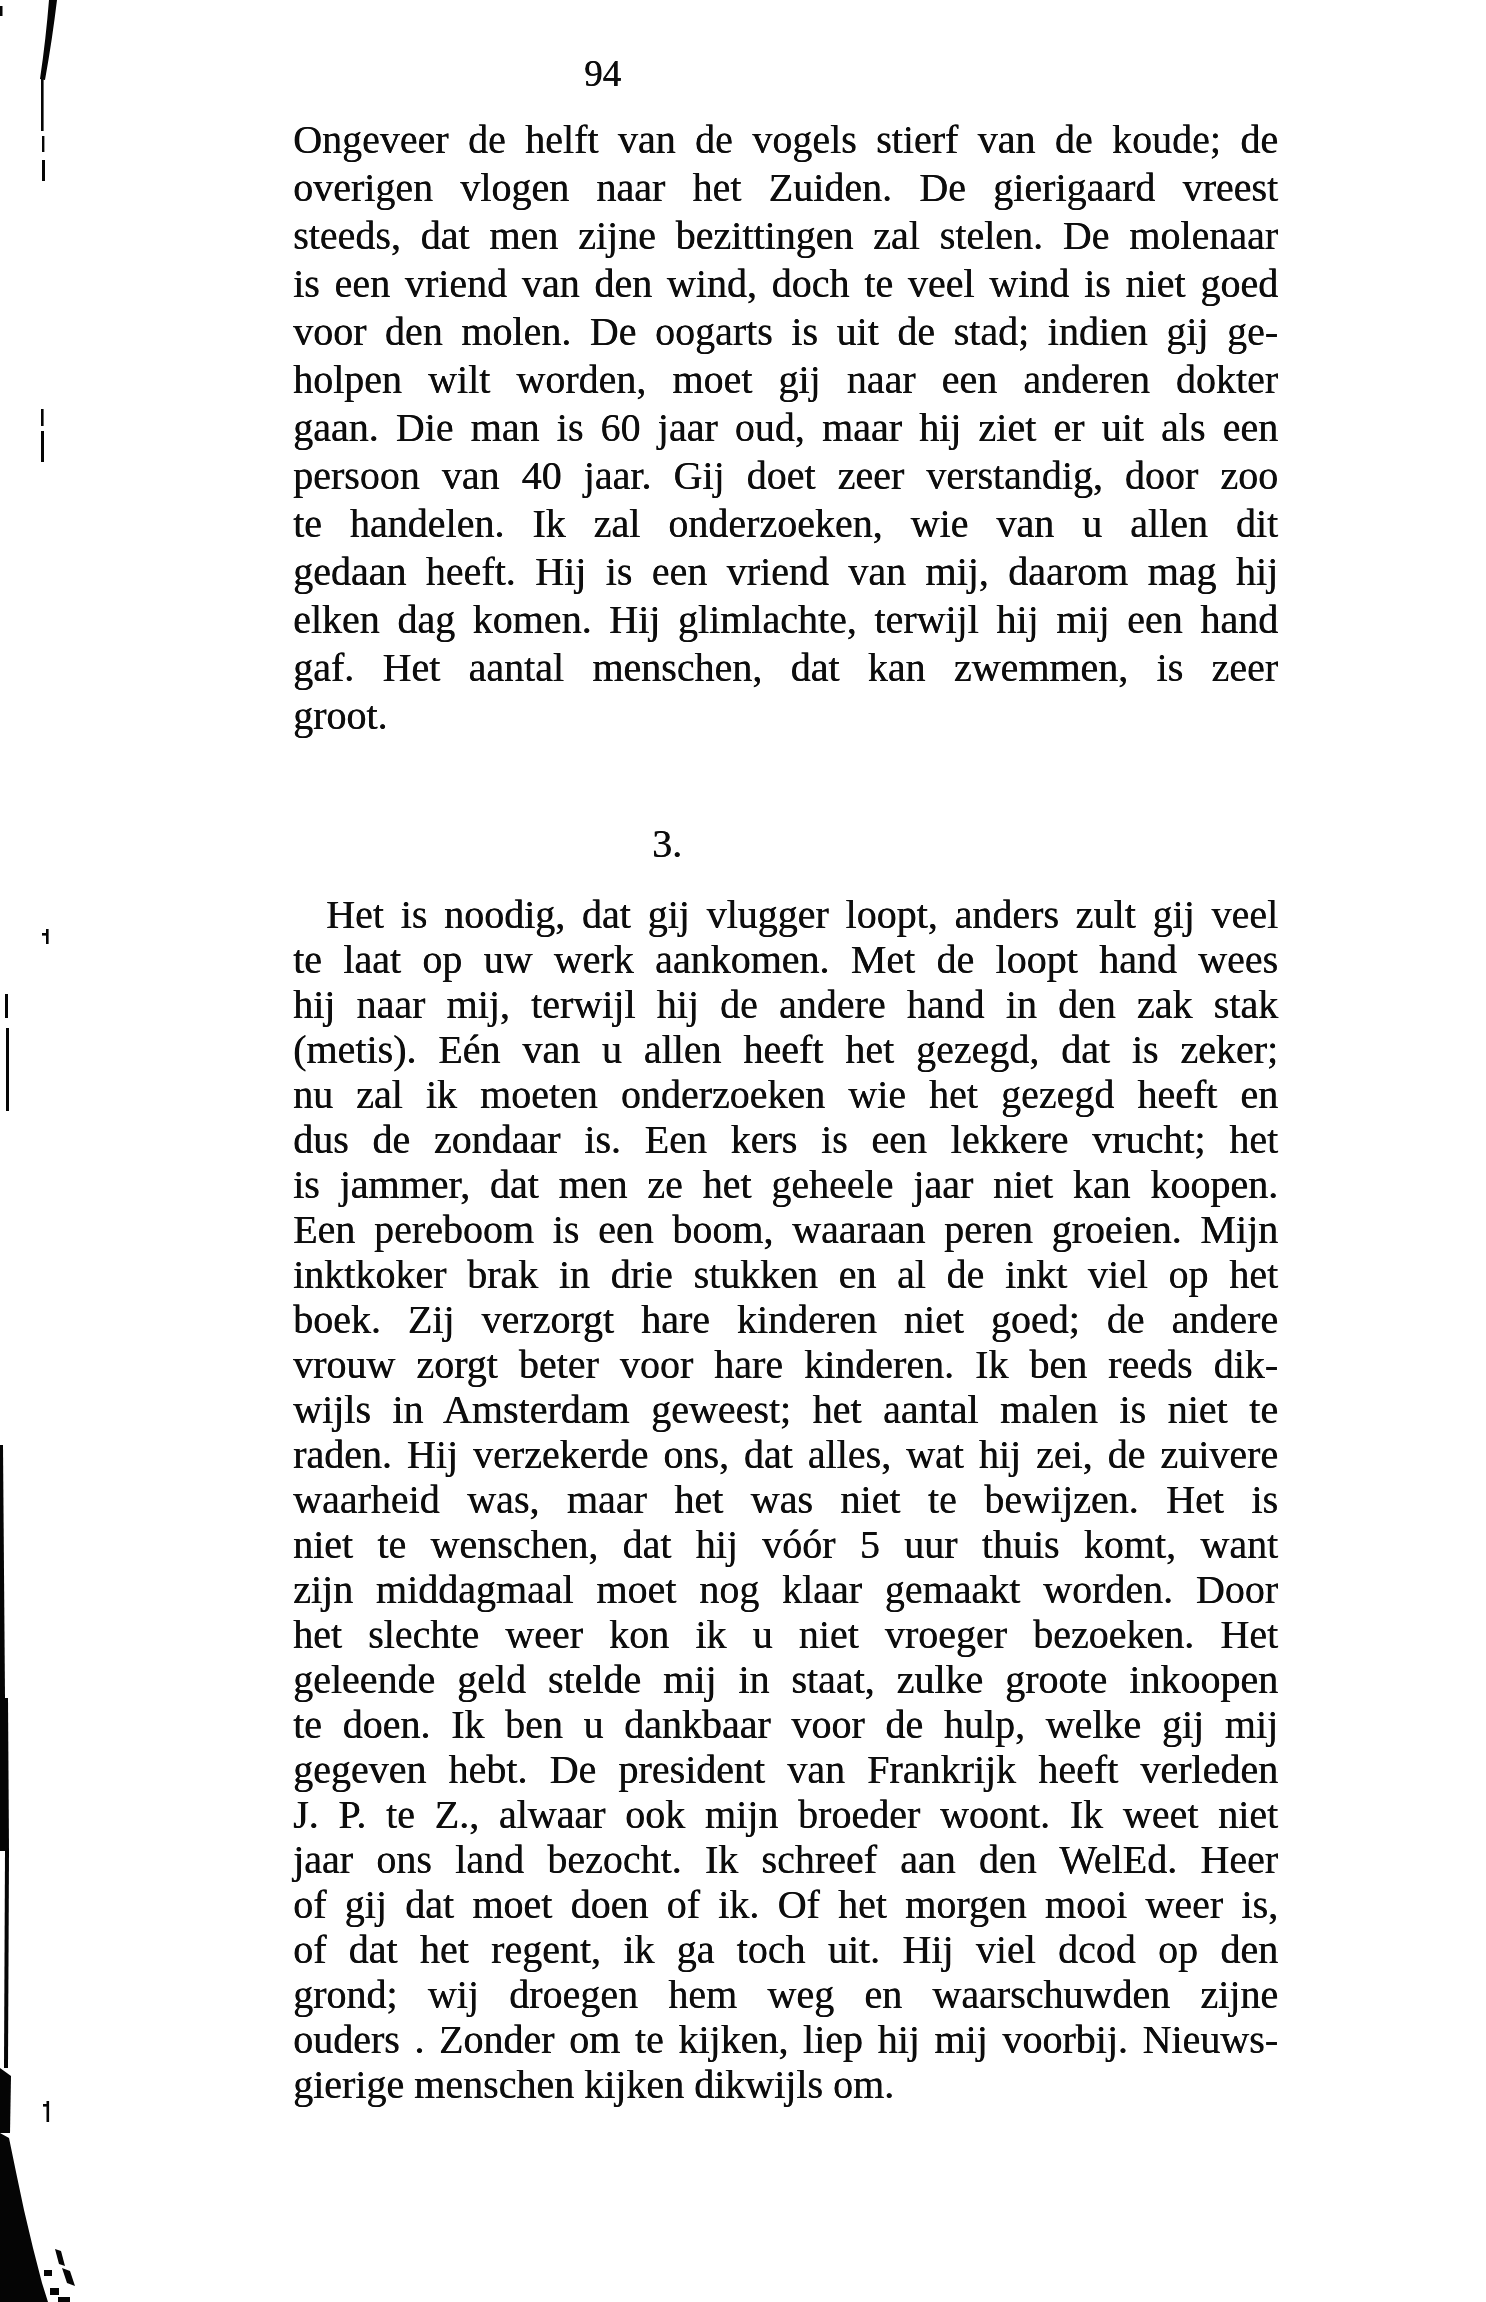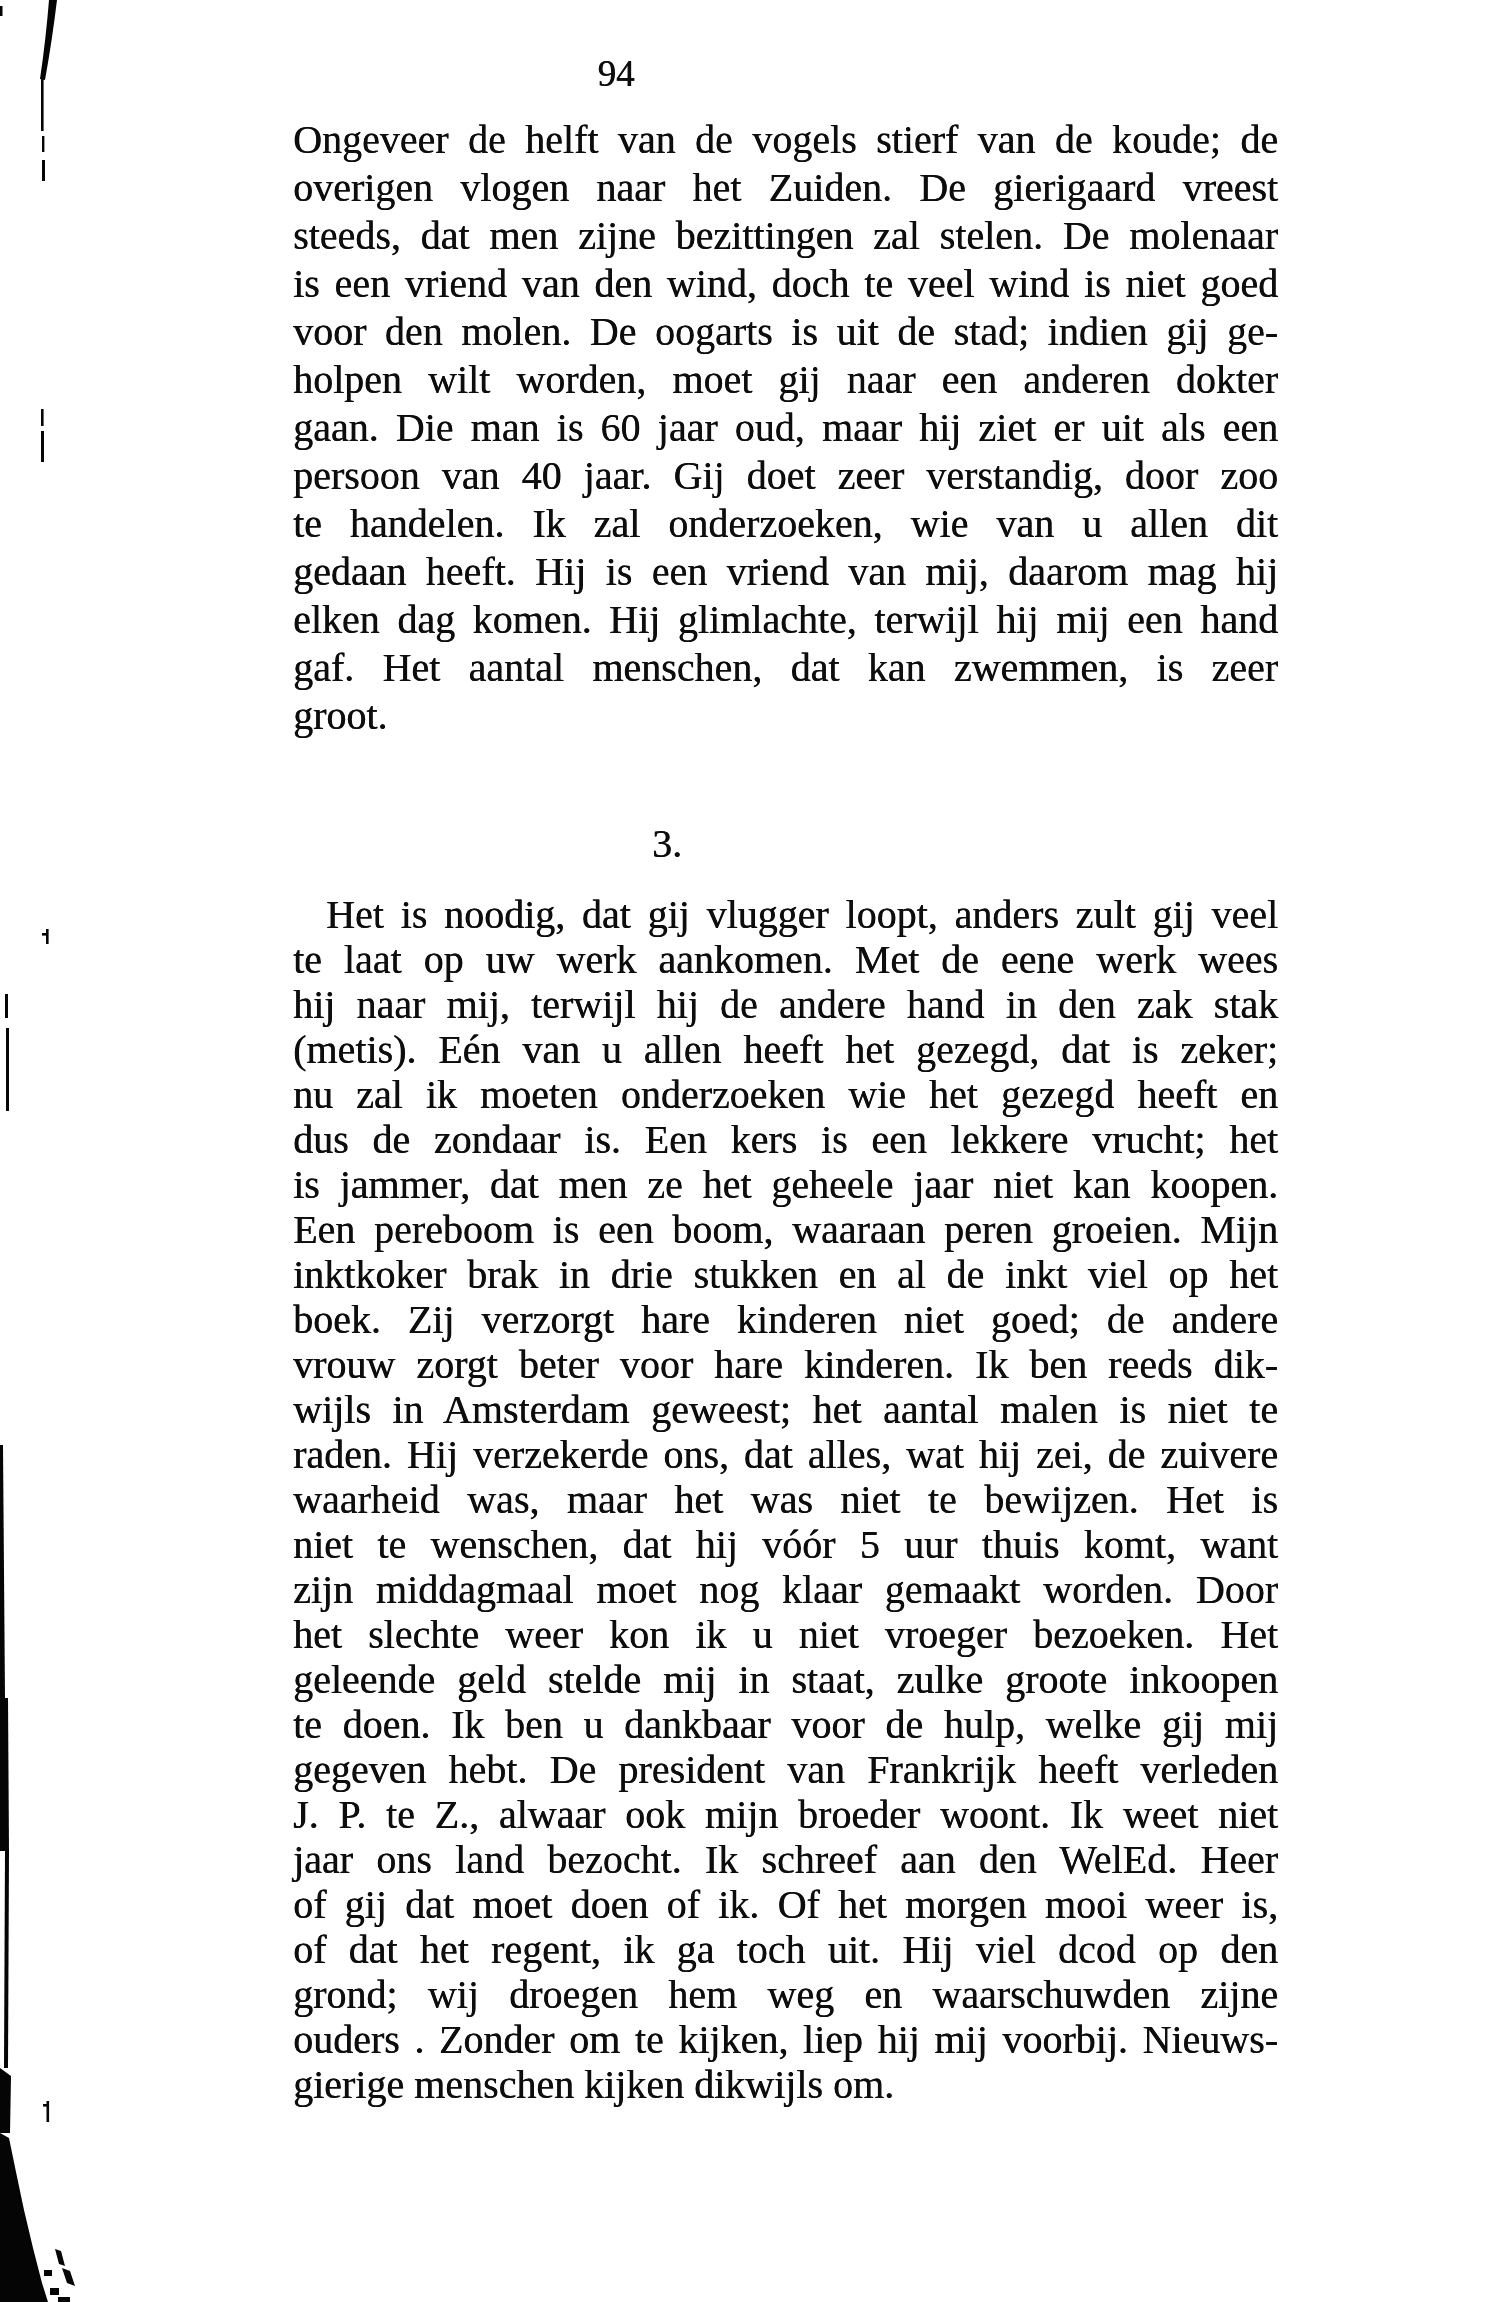--- a/index.html
+++ b/index.html
@@ -17,21 +17,20 @@
   }
   .page {
     position: absolute;
     inset: 0;
   }
   .page-number {
     position: absolute;
     left: 584px;
     top: 52px;
     width: 64px;
-    text-align: center;
     font-size: 37px;
     line-height: 44px;
     text-shadow: 0.4px 0 0 currentColor;
   }
   .para {
     position: absolute;
     left: 293px;
     width: 985px;
     font-size: 40px;
     text-shadow: 0.4px 0 0 currentColor;
@@ -80,21 +79,21 @@
       <div class="line">gedaan heeft. Hij is een vriend van mij, daarom mag hij</div>
       <div class="line">elken dag komen. Hij glimlachte, terwijl hij mij een hand</div>
       <div class="line">gaf. Het aantal menschen, dat kan zwemmen, is zeer</div>
       <div class="line last">groot.</div>
     </div>
 
   <div class="heading">3.</div>
 
   <div class="para para-2 indent-first">
       <div class="line">Het is noodig, dat gij vlugger loopt, anders zult gij veel</div>
-      <div class="line">te laat op uw werk aankomen. Met de eene werk wees</div>
+      <div class="line">te laat op uw werk aankomen. Met de loopt hand wees</div>
       <div class="line">hij naar mij, terwijl hij de andere hand in den zak stak</div>
       <div class="line">(metis). Eén van u allen heeft het gezegd, dat is zeker;</div>
       <div class="line">nu zal ik moeten onderzoeken wie het gezegd heeft en</div>
       <div class="line">dus de zondaar is. Een kers is een lekkere vrucht; het</div>
       <div class="line">is jammer, dat men ze het geheele jaar niet kan koopen.</div>
       <div class="line">Een pereboom is een boom, waaraan peren groeien. Mijn</div>
       <div class="line">inktkoker brak in drie stukken en al de inkt viel op het</div>
       <div class="line">boek. Zij verzorgt hare kinderen niet goed; de andere</div>
       <div class="line">vrouw zorgt beter voor hare kinderen. Ik ben reeds dik-</div>
       <div class="line">wijls in Amsterdam geweest; het aantal malen is niet te</div>

